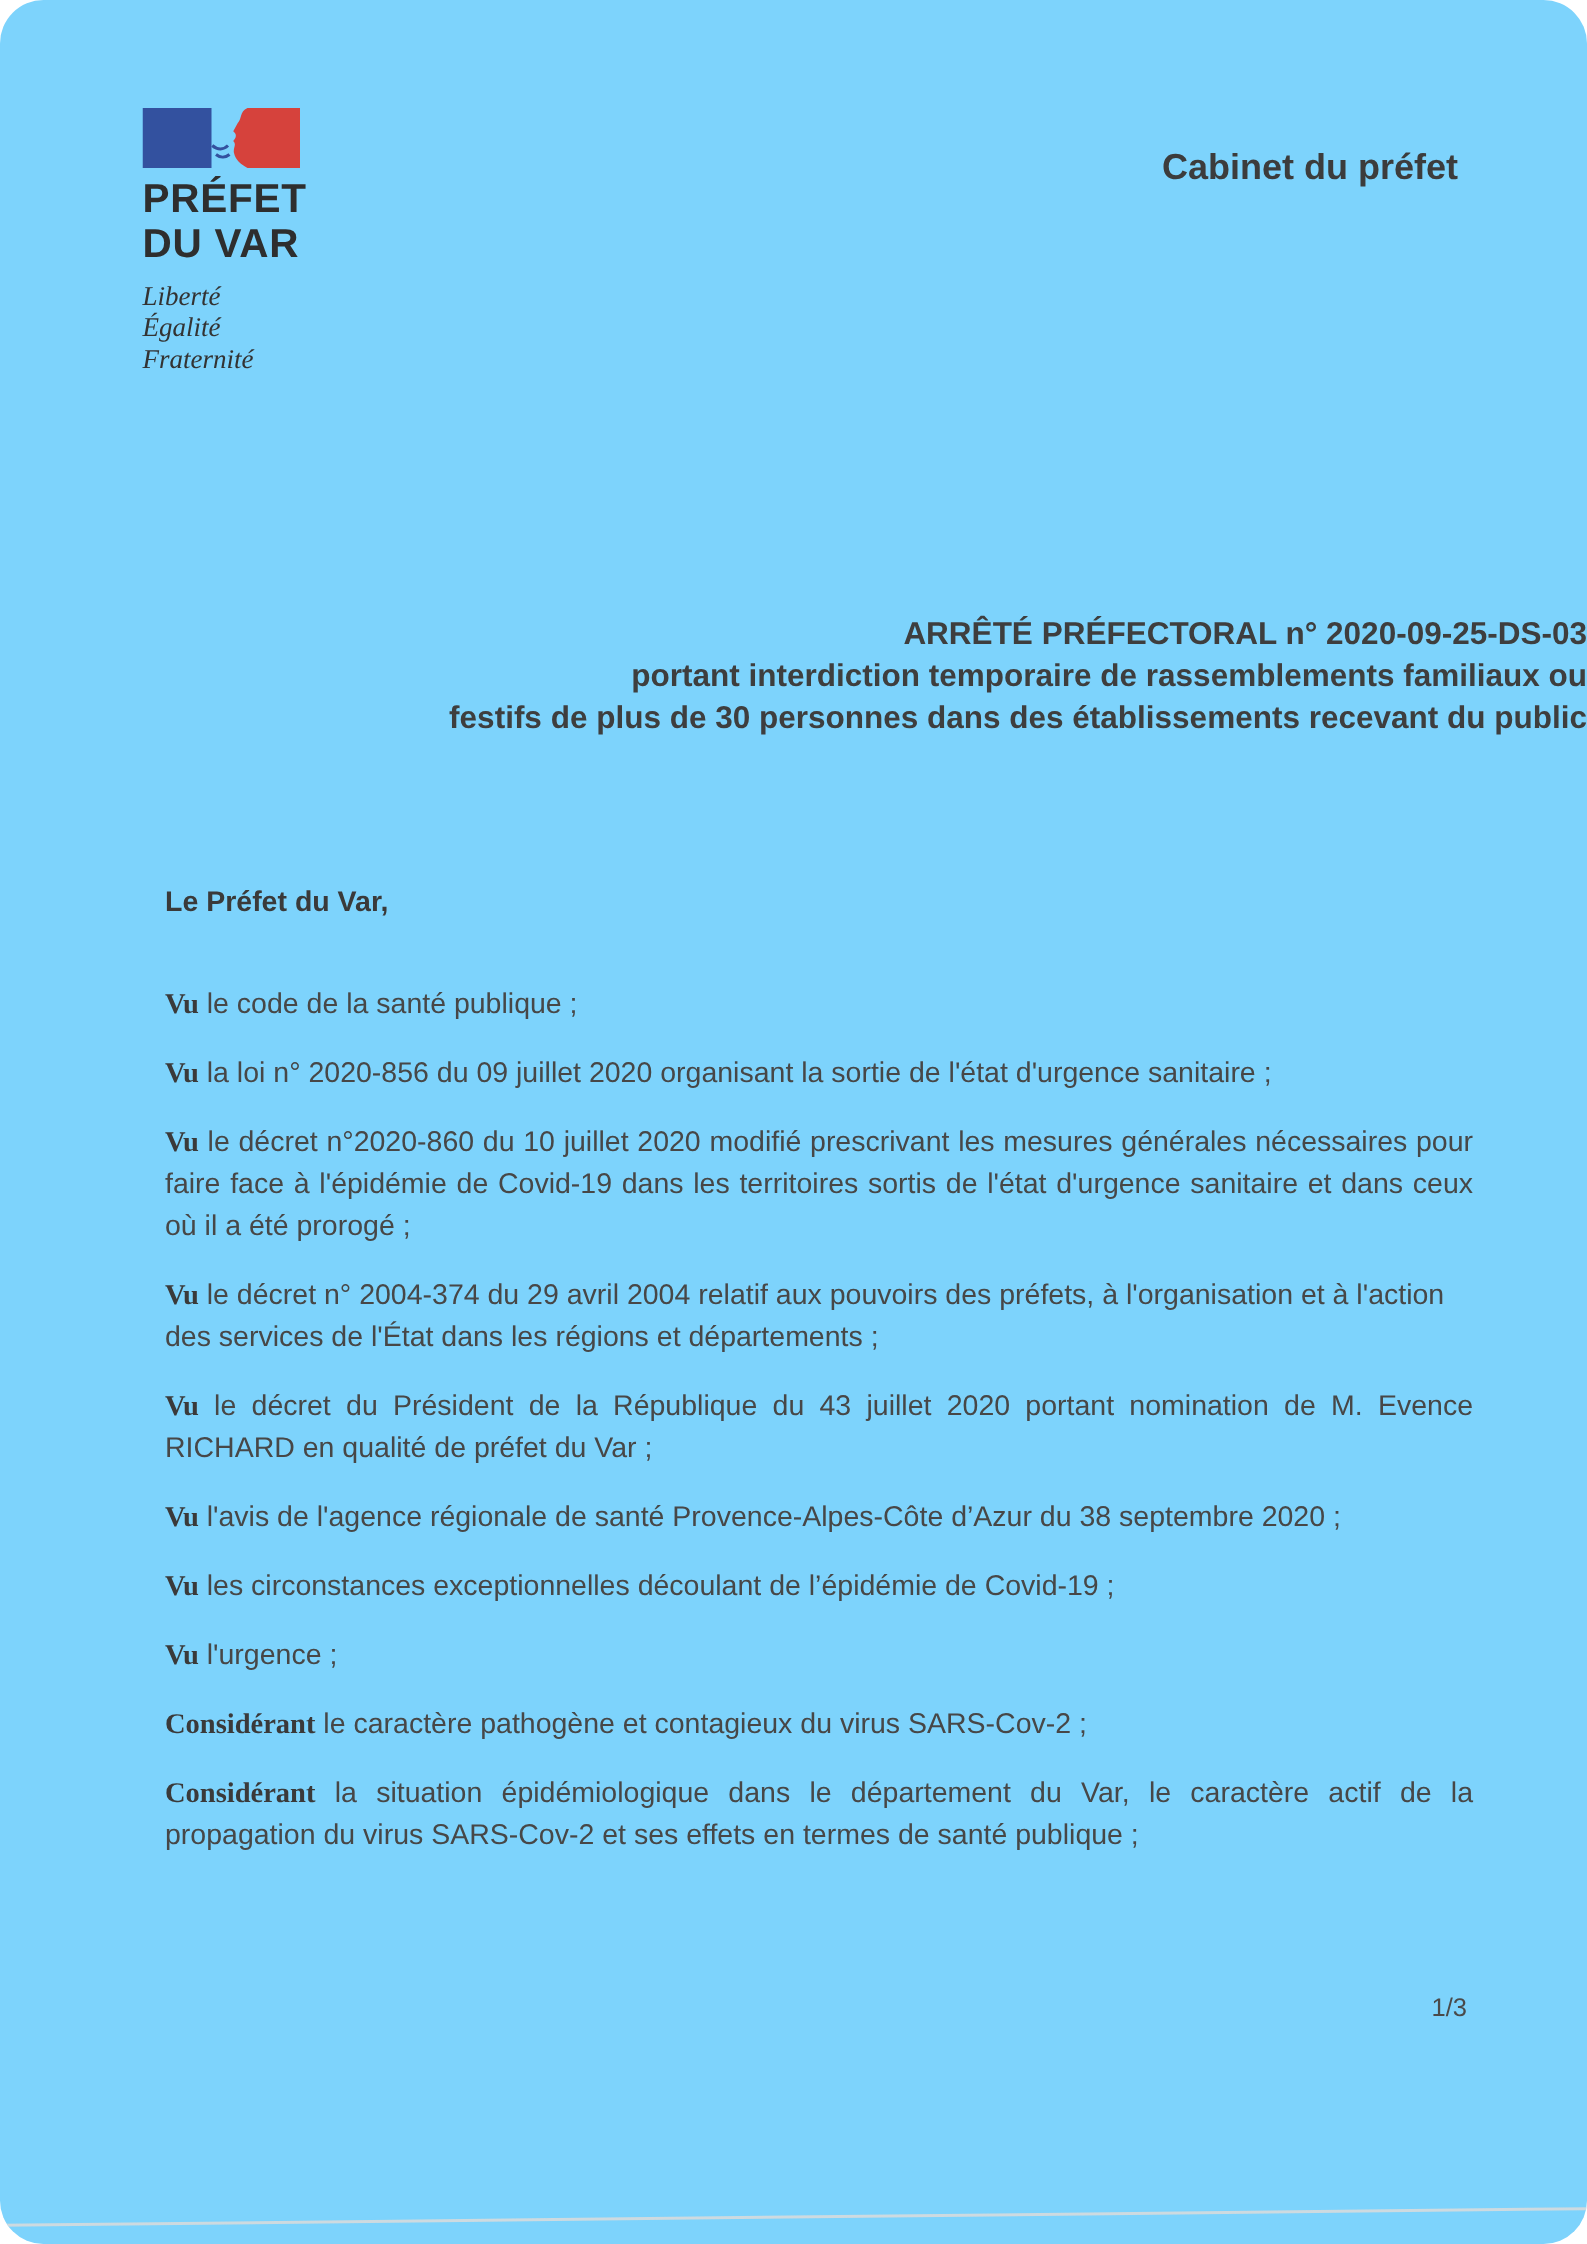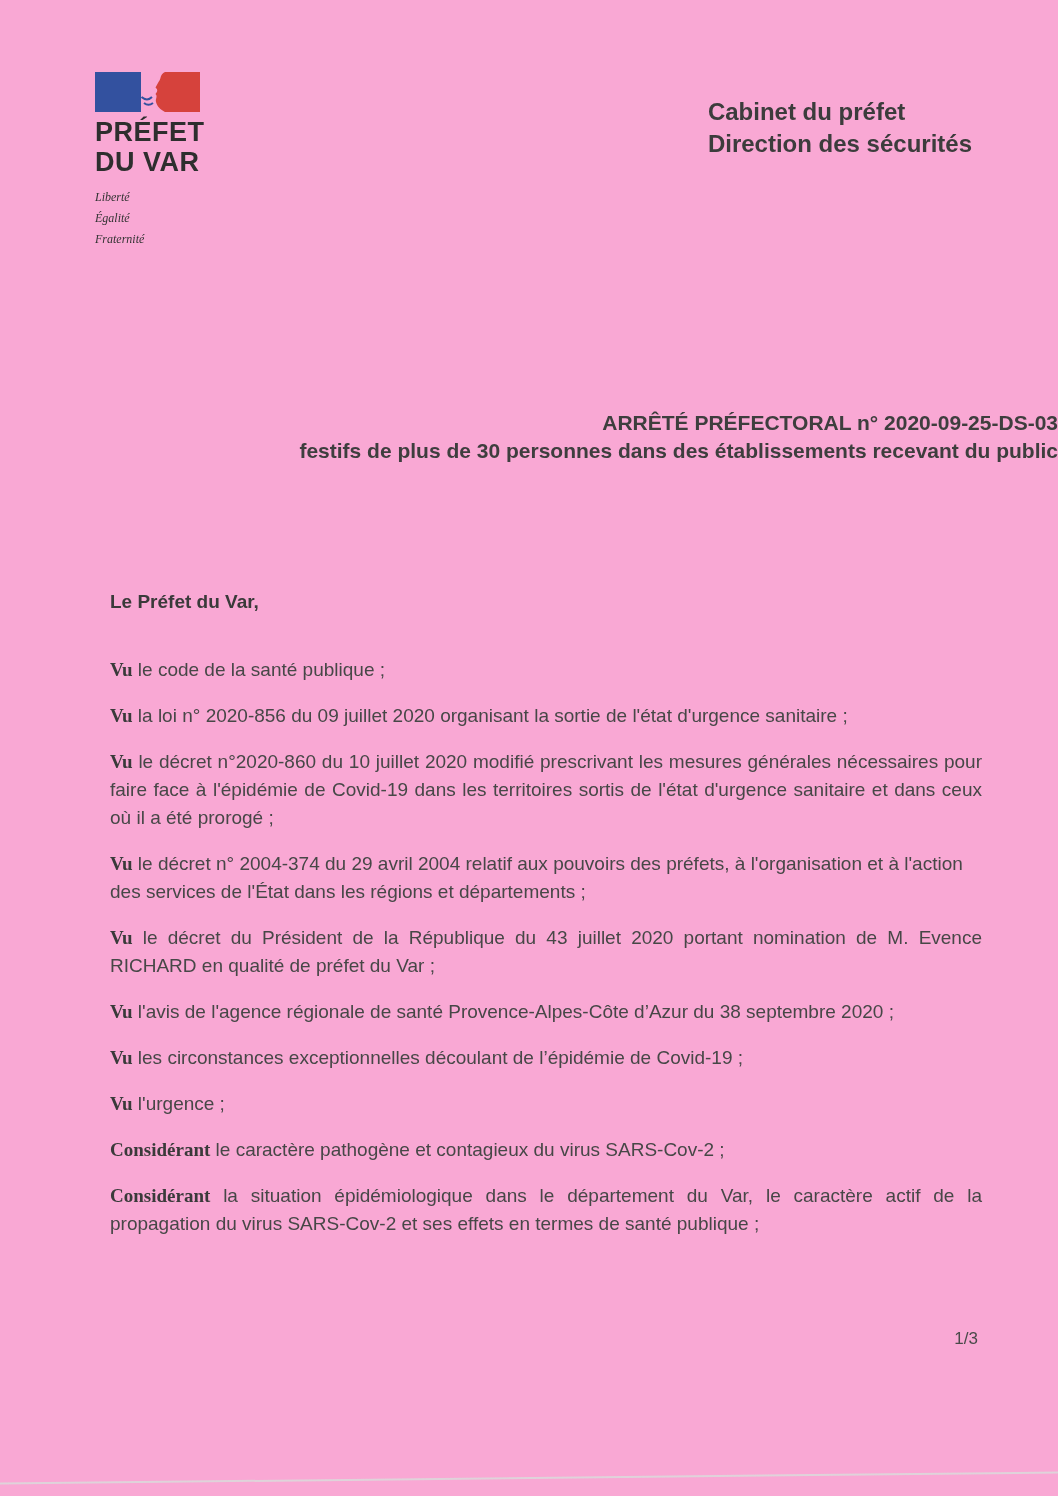--- a/index.html
+++ b/index.html
@@ -1,41 +1,42 @@
 <!DOCTYPE html>
 <html lang="fr"><head>
 <meta charset="utf-8">
 <style>
   html, body { margin: 0; padding: 0; background: #ffffff; }
   .page {
     position: relative;
     width: 1058px;
     height: 1496px;
-    background: #f9a8d4;
+    background: #7dd3fc;
     font-family: "Liberation Sans", sans-serif;
     color: #454545;
     overflow: hidden;
+    border-radius: 29px;
   }
 
   
   .logo-block { position: absolute; left: 95px; top: 72px; }
   .flag { display: block; }
   .institution {
     margin-top: 5px;
     font-weight: bold;
     font-size: 27px;
     line-height: 30px;
     letter-spacing: 0.5px;
     color: #2e2e2e;
   }
   .motto {
     margin-top: 10px;
     font-family: "Liberation Serif", serif;
     font-style: italic;
-    font-size: 12px;
+    font-size: 18px;
     line-height: 21px;
     color: #333333;
   }
 
   
   .header-right {
     position: absolute;
     right: 86px;
     top: 96px;
     font-weight: bold;
@@ -118,25 +119,25 @@
     </div>
     <div class="motto">
       <div>Liberté</div>
       <div>Égalité</div>
       <div>Fraternité</div>
     </div>
   </div>
 
   <div class="header-right">
     <div>Cabinet du préfet</div>
-    <div>Direction des sécurités</div>
   </div>
 
   <div class="title-block">
     <div>ARRÊTÉ PRÉFECTORAL n° 2020-09-25-DS-03</div>
+    <div>portant interdiction temporaire de rassemblements familiaux ou</div>
     <div>festifs de plus de 30 personnes dans des établissements recevant du public</div>
   </div>
 
   <div class="doc-body">
     <p class="salutation">Le Préfet du Var,</p>
     <div>
   <p class="clause"><b>Vu</b> <span>le code de la santé publique ;</span></p>
 
   <p class="clause"><b>Vu</b> <span>la loi n° 2020-856 du 09 juillet 2020 organisant la sortie de l'état d'urgence sanitaire ;</span></p>
 

